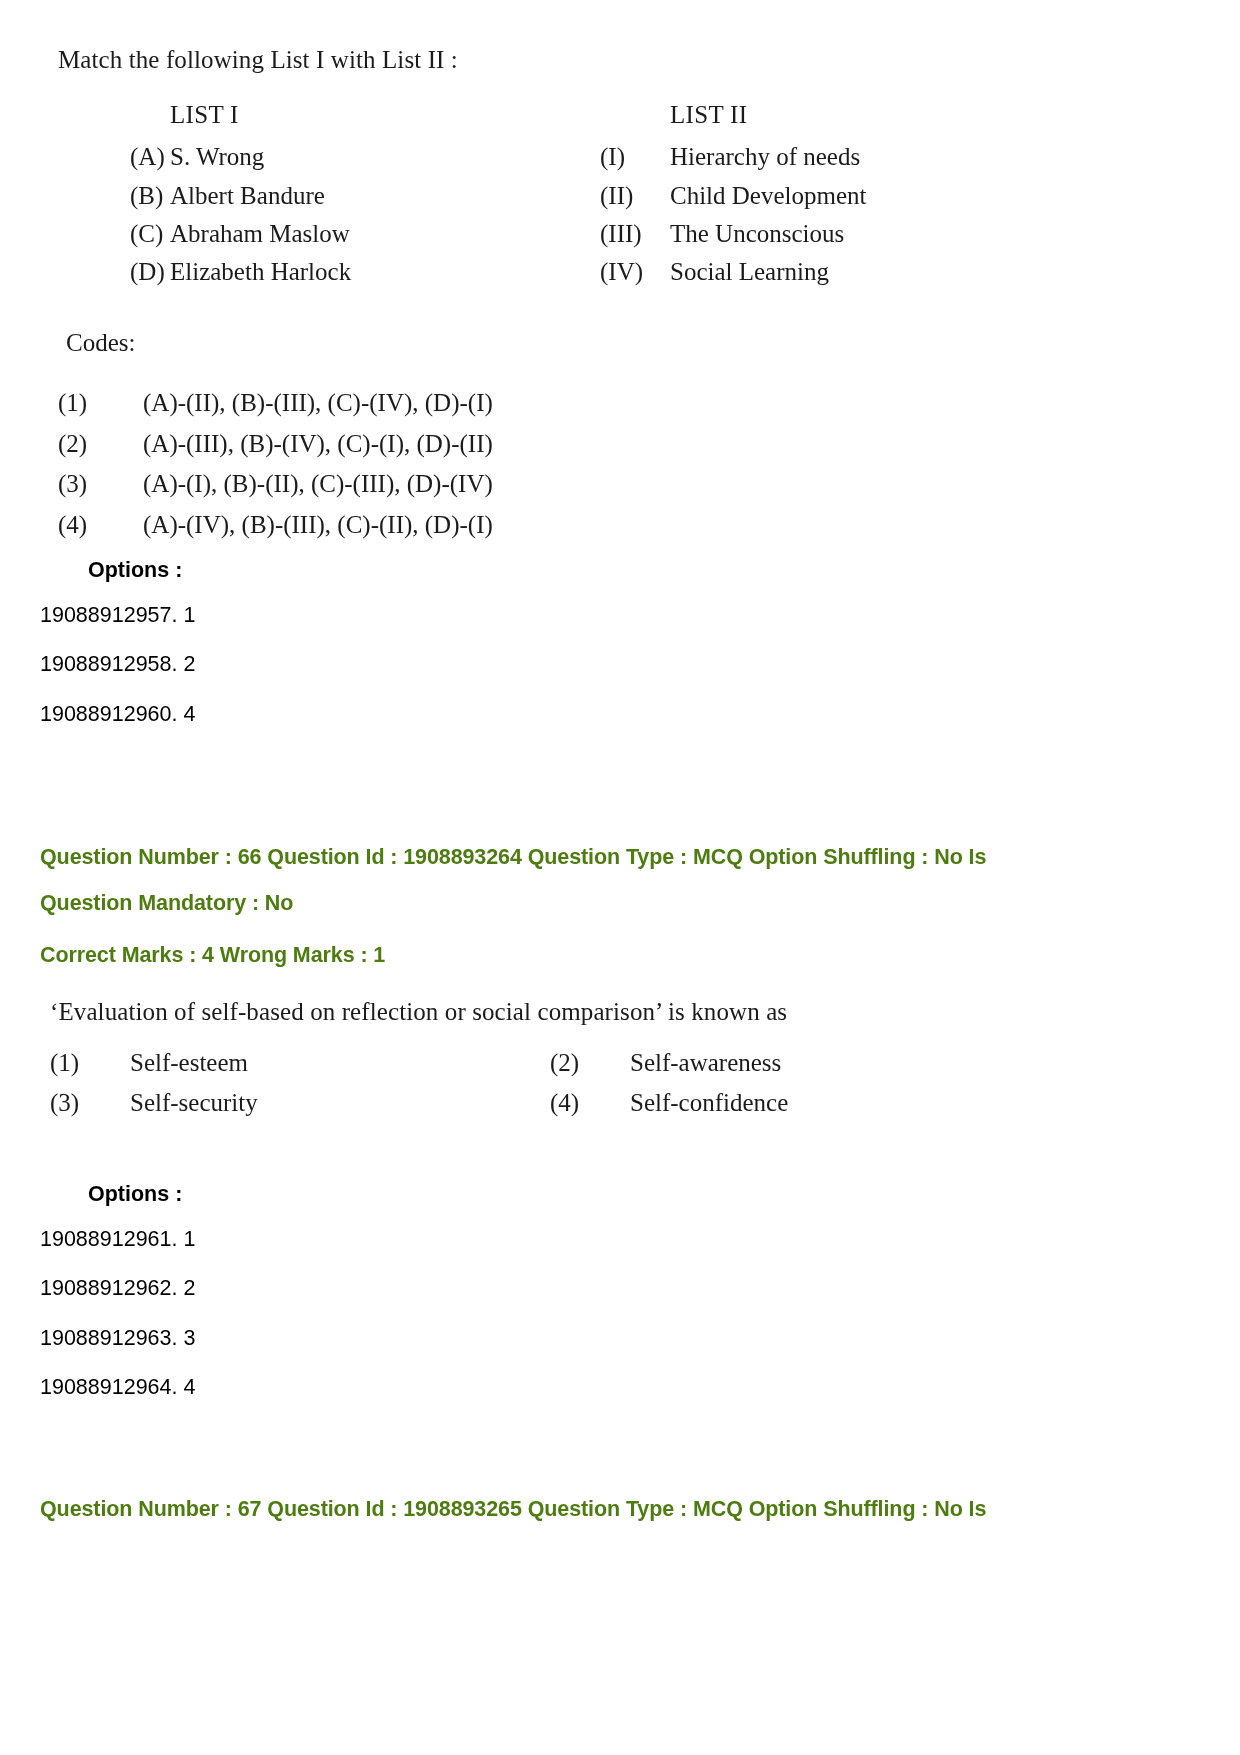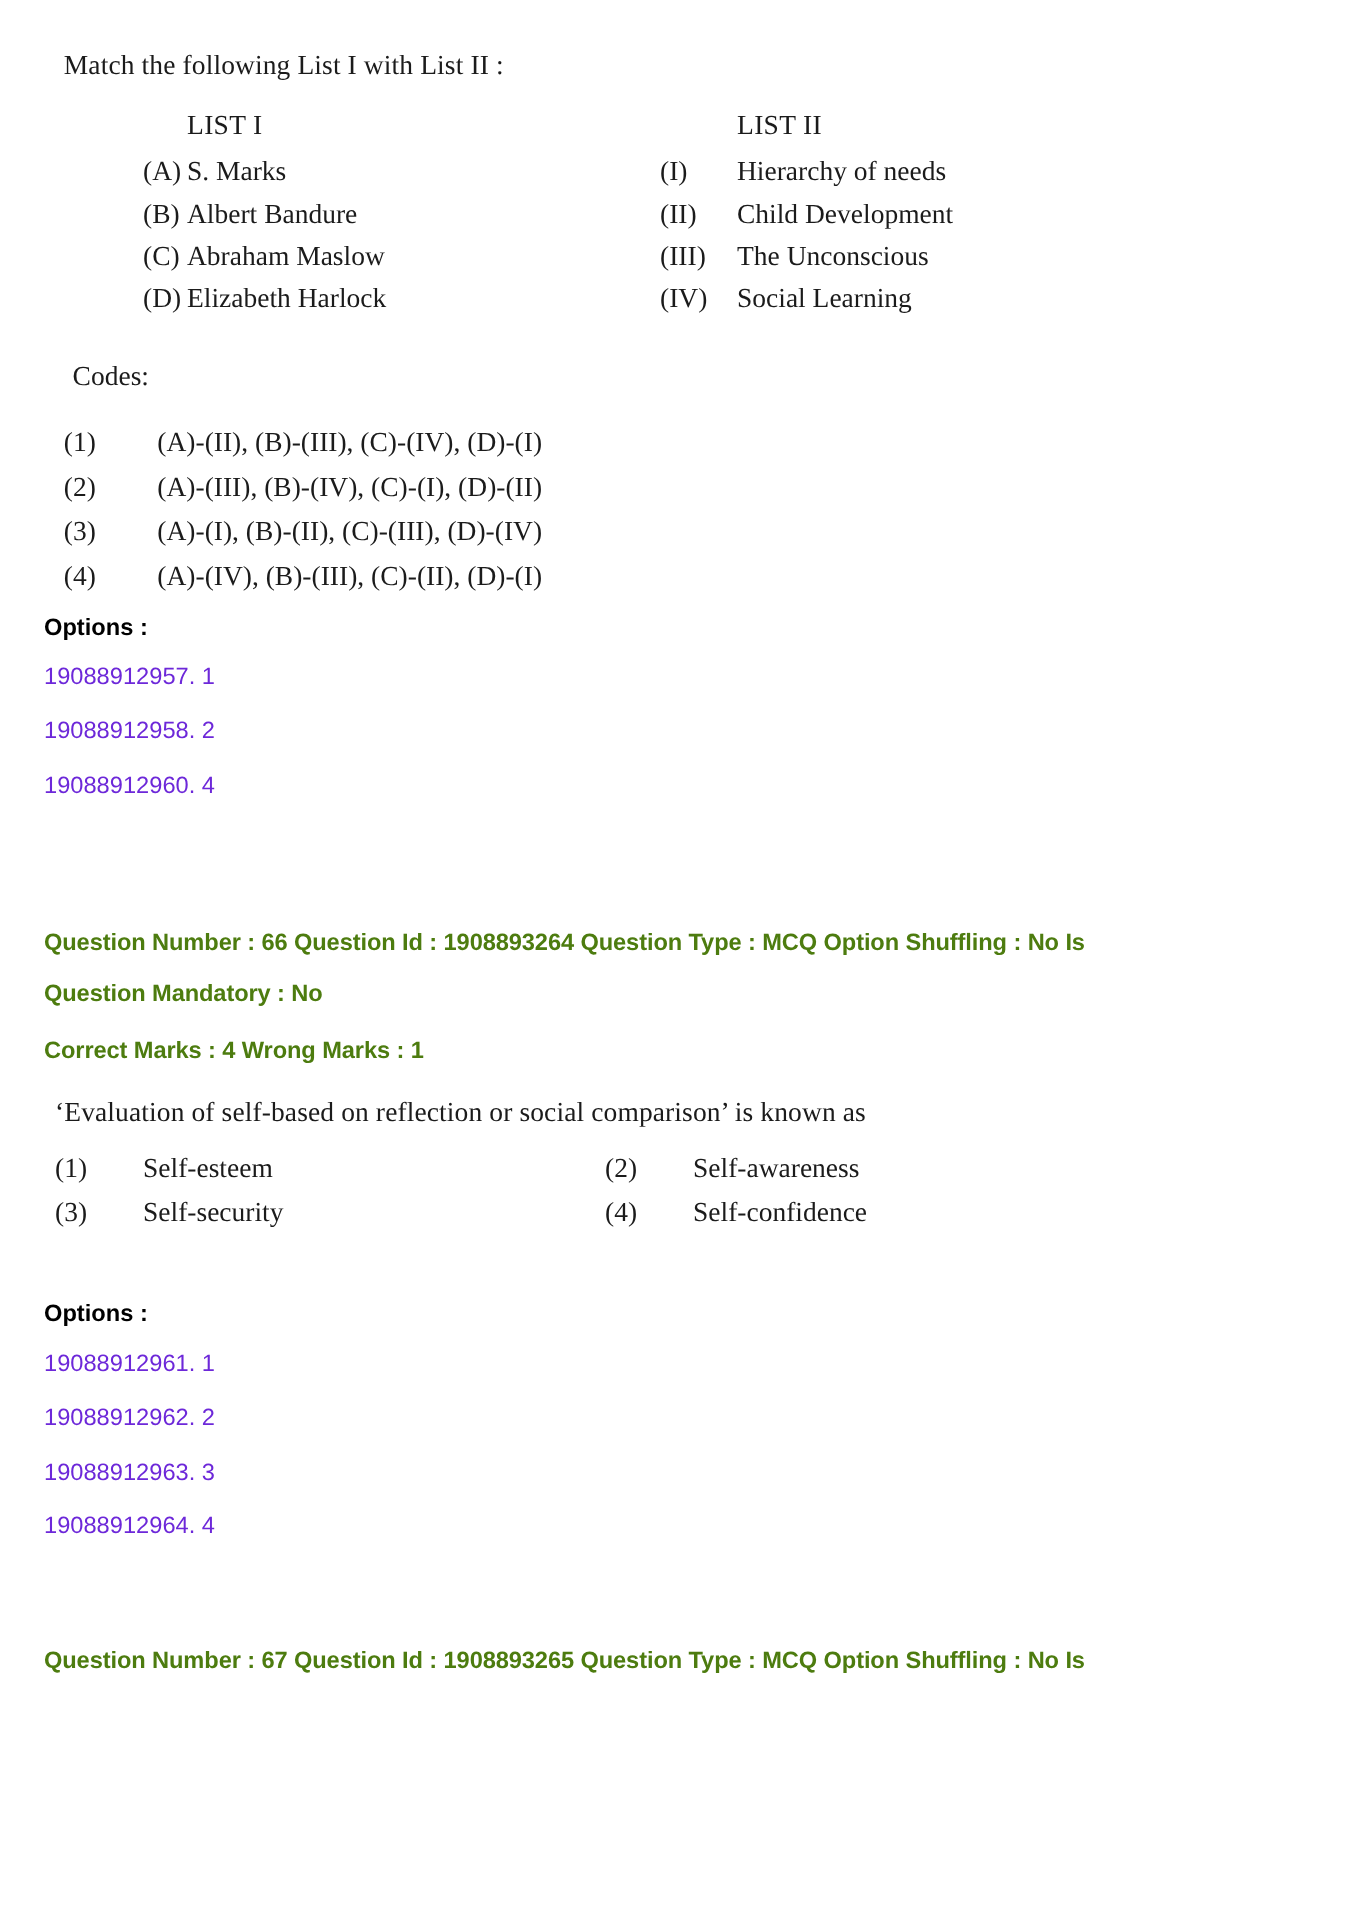--- a/index.html
+++ b/index.html
@@ -126,27 +126,28 @@
     line-height: 2.15;
     color: #4d7c0f;
     letter-spacing: -0.1px;
   }
   .options-label {
     font-family: "Liberation Sans", sans-serif;
     font-weight: bold;
     font-size: 21.5px;
     margin-top: 22px;
     margin-bottom: 8px;
+    margin-left: 48px;
   }
   .option-id {
     font-family: "Liberation Sans", sans-serif;
     font-weight: normal;
     font-size: 21.5px;
     line-height: 2.3;
-    color: #6d28d9;
+    color: #000000;
   }
 
   .block { position: absolute; left: 40px; }
 </style>
 </head>
 <body>
 
 <div class="page">
 
   <div class="block" style="top:44px; width:1070px;">
@@ -154,21 +155,21 @@
     <div class="serif q-stem" style="padding-left:18px;">Match the following List I with List II :</div>
 
     <div class="match-wrap serif">
       <div class="lists">
 
         <div class="list-col left">
           <div class="list-head">LIST I</div>
 
           <div class="list-row">
             <span class="tag">(A)</span>
-            <span class="txt">S. Marks</span>
+            <span class="txt">S. Wrong</span>
           </div>
           <div class="list-row">
             <span class="tag">(B)</span>
             <span class="txt">Albert Bandure</span>
           </div>
           <div class="list-row">
             <span class="tag">(C)</span>
             <span class="txt">Abraham Maslow</span>
           </div>
           <div class="list-row">

